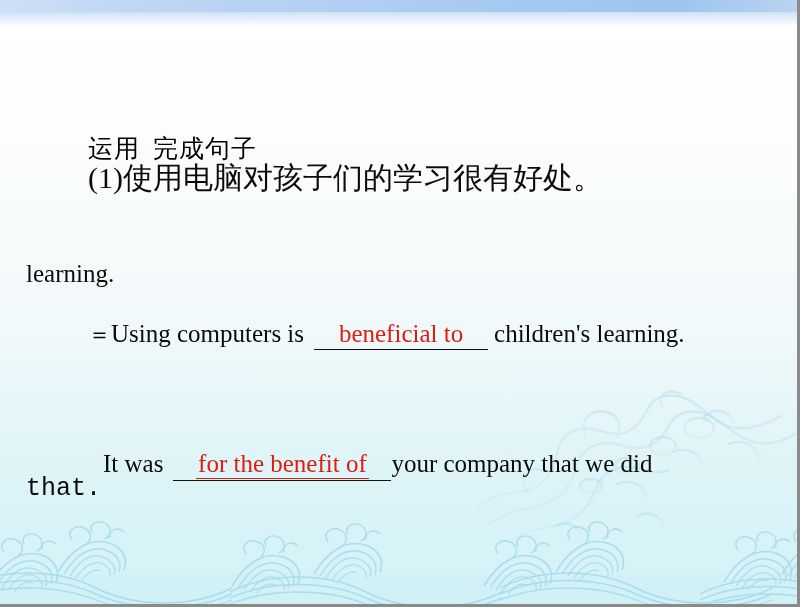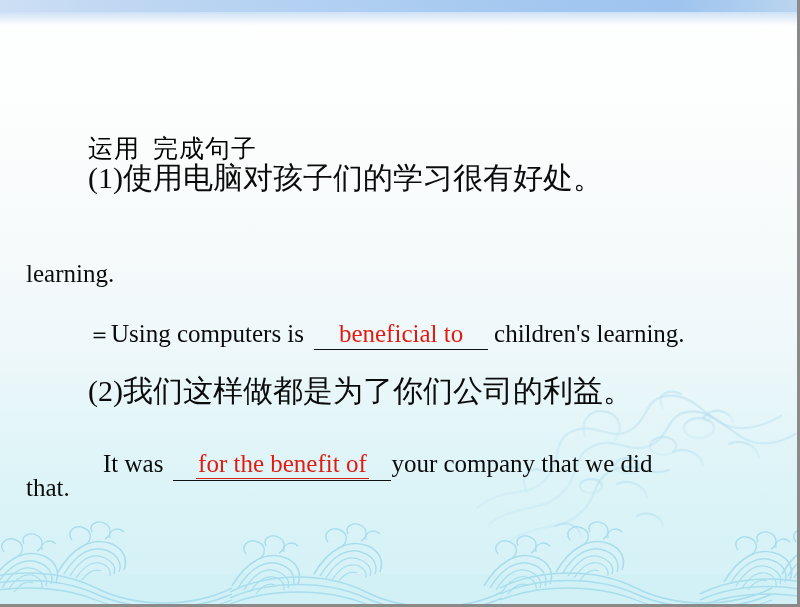--- a/index.html
+++ b/index.html
@@ -221,26 +221,23 @@
 
 
     <div class="line" style="left:26px; top:260px;">
       <span>learning.</span>
     </div>
 
     <div class="line" style="left:88px; top:313px;">
       <span class="eq">＝</span><span>Using  computers  is</span><span class="sp2"></span><span class="blank" style="width:166px;"><span class="ans no-red" style="border-bottom: none; margin-top: 8px;">beneficial to</span></span><span class="sp"></span><span>children's  learning.</span>
     </div>
 
-    <div class="line cn" style="left:88px; top:371px;">
-      <span class="num">(2)</span><span>我们这样做都是为了你们公司的利益。</span>
-    </div>
 
     <div class="line" style="left:103px; top:450px;">
       <span>It was</span><span class="sp2"></span><span class="blank" style="width:210px;"><span class="ans">for the benefit of</span></span><span>your  company  that we did</span>
     </div>
 
-    <div class="line" style="left:26px; top:474px;">
+    <div class="line" style="left:26px; top:474px;font-family:Liberation Mono, monospace;">
       <span>that.</span>
     </div>
 
   </div>
 </div>
 
 </body></html>

